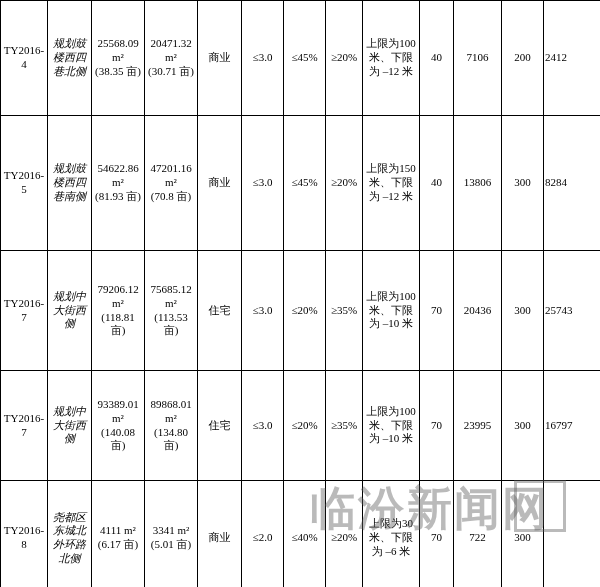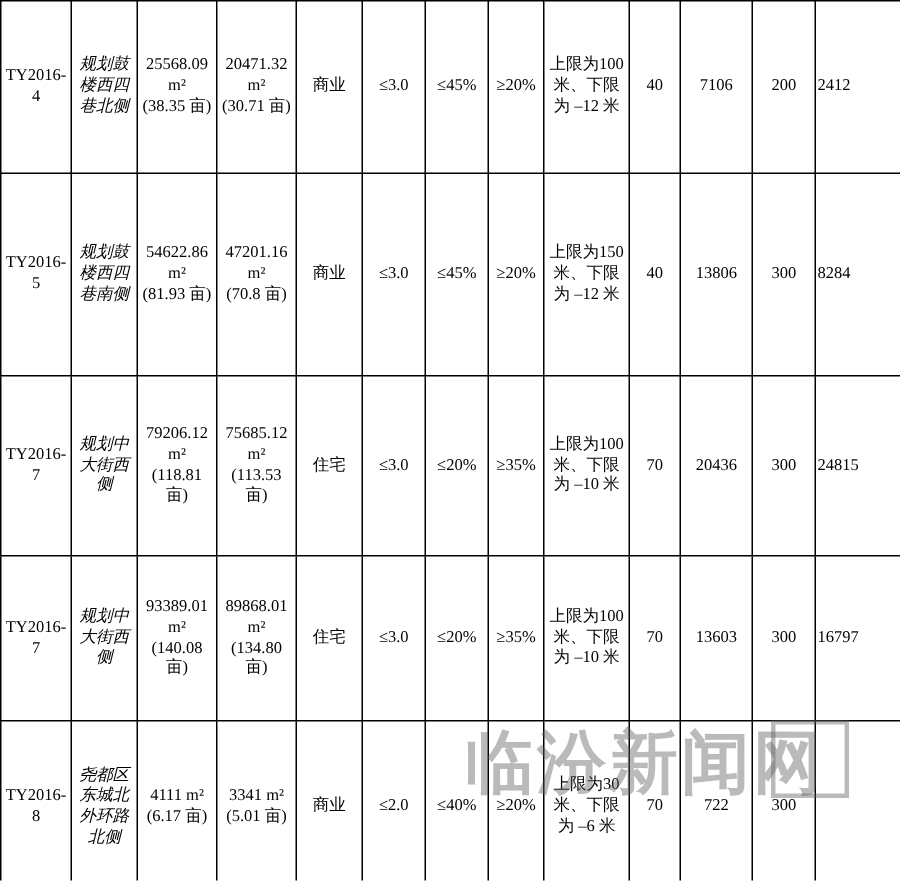--- a/index.html
+++ b/index.html
@@ -193,41 +193,41 @@
           <div>(113.53 亩)</div>
         </td>
         <td>住宅</td>
         <td>≤3.0</td>
         <td>≤20%</td>
         <td>≥35%</td>
         <td class="limit-cell">上限为100 米、下限为 –10 米</td>
         <td>70</td>
         <td>20436</td>
         <td>300</td>
-        <td class="note-cell">24815</td>
+        <td class="note-cell">25743</td>
       </tr>
 
       <tr class="row-h4">
         <td>TY2016-7</td>
         <td class="vert-text">规划中大街西侧</td>
         <td class="area-cell">
           <div>93389.01 m²</div>
           <div>(140.08 亩)</div>
         </td>
         <td class="area-cell">
           <div>89868.01 m²</div>
           <div>(134.80 亩)</div>
         </td>
         <td>住宅</td>
         <td>≤3.0</td>
         <td>≤20%</td>
         <td>≥35%</td>
         <td class="limit-cell">上限为100 米、下限为 –10 米</td>
         <td>70</td>
-        <td>13603</td>
+        <td>23995</td>
         <td>300</td>
         <td class="note-cell">16797</td>
       </tr>
 
       <tr class="row-h5">
         <td>TY2016-8</td>
         <td class="vert-text">尧都区东城北外环路北侧</td>
         <td class="area-cell">
           <div>4111 m²</div>
           <div>(6.17 亩)</div>

